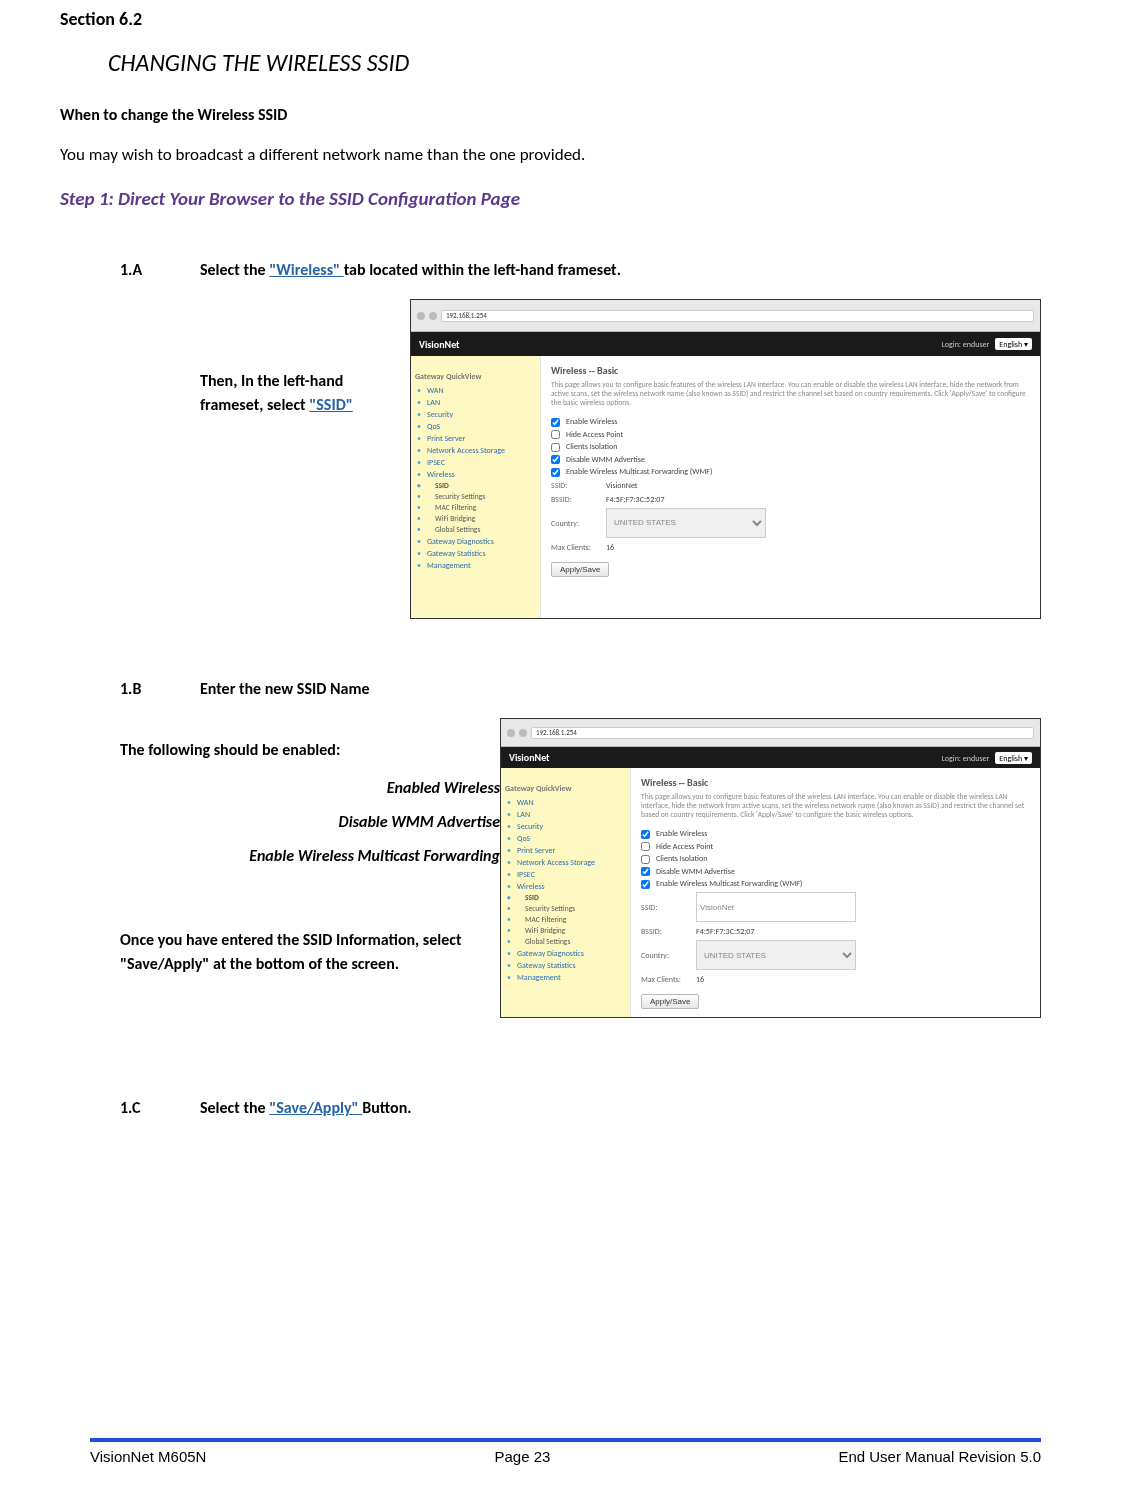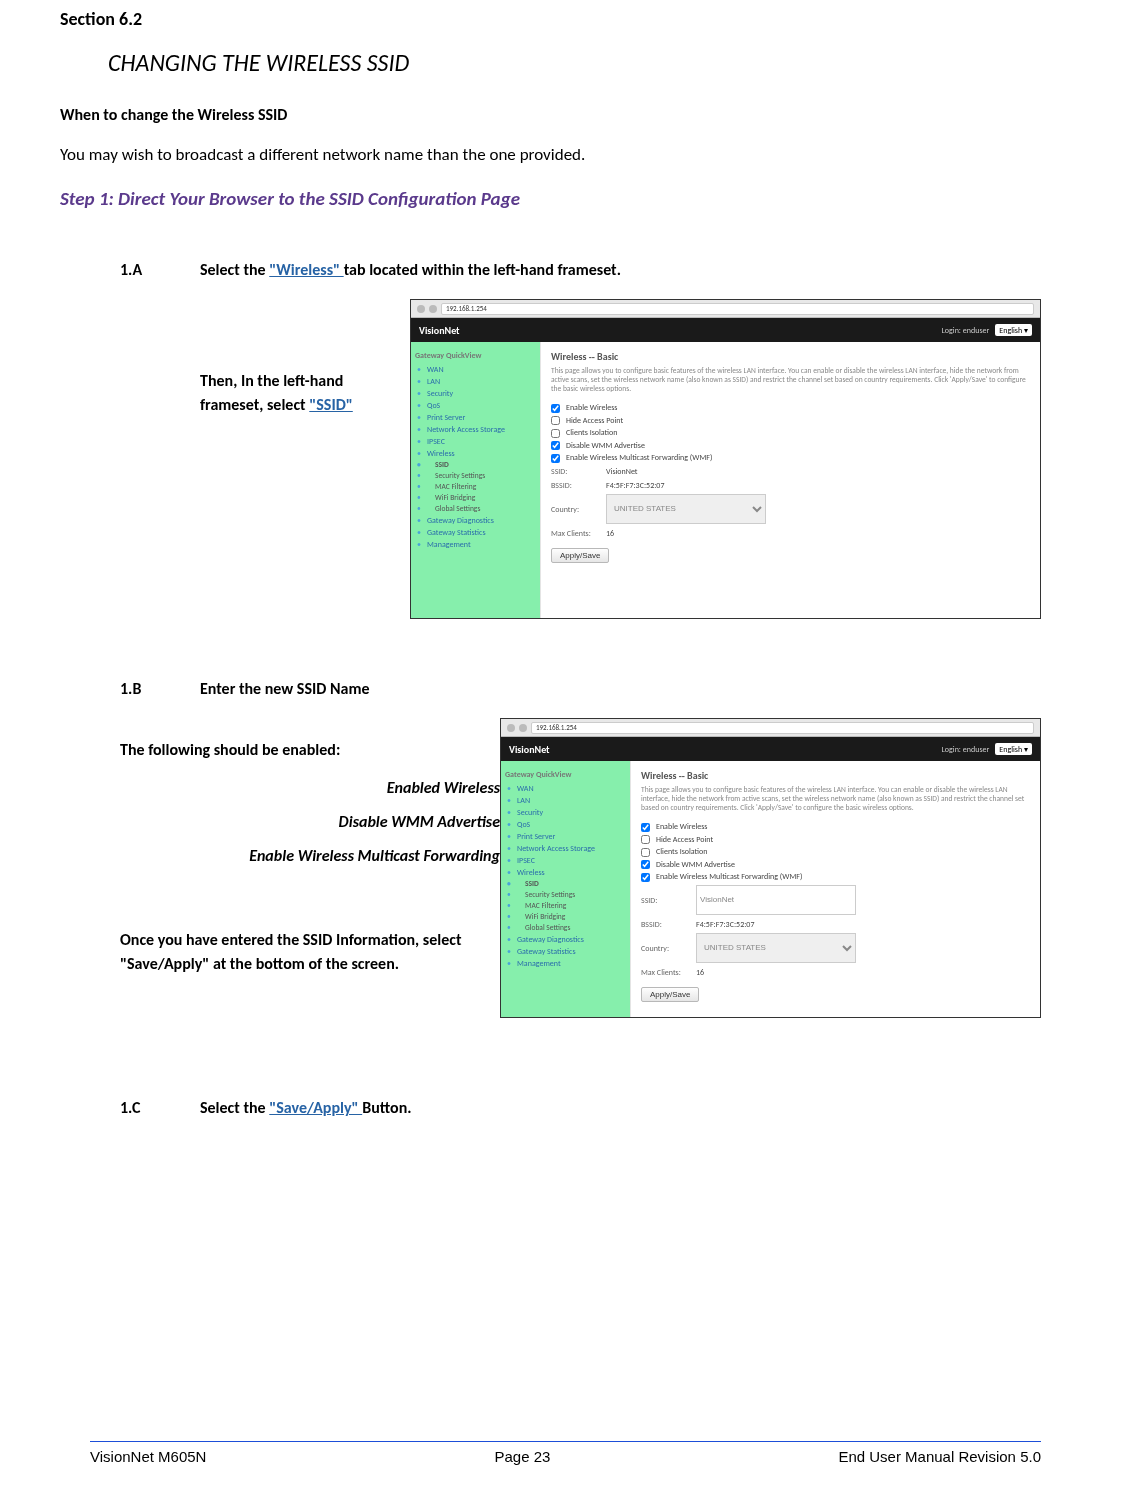--- a/index.html
+++ b/index.html
@@ -18,29 +18,29 @@
     .body-text { font-size: 17px; margin-bottom: 22px; }
     .step-heading { font-weight: bold; font-style: italic; font-size: 19px; color: #5b3a8c; margin-bottom: 50px; margin-top: 20px; }
     .row-1a { display: flex; margin-left: 60px; margin-bottom: 10px; align-items: baseline; }
     .step-id { font-weight: bold; font-size: 16px; width: 80px; flex-shrink: 0; }
     .step-desc { font-weight: bold; font-size: 16px; }
     .link { color: #2763a5; text-decoration: underline; font-weight: bold; }
     .content-1a { display: flex; margin-left: 60px; margin-bottom: 60px; margin-top: 20px; align-items: flex-start; }
     .left-col-1a { width: 290px; flex-shrink: 0; padding-top: 70px; padding-left: 80px; }
     .left-col-1a .para { font-weight: bold; font-size: 16px; line-height: 1.5; }
     .screenshot { flex: 1; border: 1px solid #333; height: 320px; background: #f7f7f7; display: flex; flex-direction: column; font-size: 8px; position: relative; overflow: hidden; }
-    .ss-top { height: 18px; background: #e8e8e8; border-bottom: 1px solid #bbb; display:flex; align-items:center; padding: 0 6px; gap:4px;}
+    .ss-top { height: 32px; background: #e8e8e8; border-bottom: 1px solid #bbb; display:flex; align-items:center; padding: 0 6px; gap:4px;}
     .ss-top .circ { width:8px; height:8px; border-radius:50%; background:#bbb; }
     .ss-top .addr { flex:1; background:#fff; height:12px; border:1px solid #ccc; border-radius:2px; padding:0 4px; font-size:7px; line-height:10px; color:#333;}
     .ss-brand { height: 24px; background: #1a1a1a; color:#fff; display:flex; align-items:center; padding:0 8px; justify-content:space-between;}
     .ss-brand .logo { font-weight:bold; font-size:10px; }
     .ss-brand .loginrow { font-size:8px; color:#ccc; display:flex; align-items:center; gap:6px;}
     .ss-brand .loginrow .lang { background:#fff; color:#000; padding:1px 4px; border-radius:2px;}
     .ss-body { flex:1; display:flex; background:#fff; }
-    .ss-nav { width:130px; background:#86efac; border-right:1px solid #e4e4e4; padding:6px 4px; font-size:8px; color:#2a6dab;}
+    .ss-nav { width:130px; background:#fef9c3; border-right:1px solid #e4e4e4; padding:13px 4px; font-size:8px; color:#2a6dab;}
     .ss-nav .nh { color:#777; font-size:8px; margin:2px 0 3px; font-weight:bold;}
     .ss-nav .ni { padding:1px 0 1px 12px; color:#2a6dab; position:relative;}
     .ss-nav .ni::before { content:"•"; position:absolute; left:2px; color:#4aa3d9;}
     .ss-nav .ni.sel { color:#d33; font-weight:bold;}
     .ss-nav .sub .ni { padding-left:20px; font-size:7.5px; color:#555;}
     .ss-main { flex:1; padding:8px 10px; color:#555; }
     .ss-main .mh { font-size:10px; color:#555; font-weight:bold; margin-bottom:3px;}
     .ss-main .md { font-size:7.5px; color:#888; line-height:1.2; margin-bottom:8px;}
     .ss-main .cbrow { font-size:8px; color:#444; padding:1px 0;}
     .ss-main .cbrow input { width:9px; height:9px; vertical-align:middle; margin-right:6px;}
@@ -50,21 +50,21 @@
     .ss-main .frow input.txt, .ss-main .frow select { font-size:8px; height:30px; border:1px solid #ccc; padding:0 3px; width:160px; color:#888;}
     .ss-main .btn { margin-top:8px; background:linear-gradient(#fefefe,#e6e6e6); border:1px solid #b8b8b8; border-radius:2px; font-size:8px; padding:2px 8px; color:#333;}
     .row-1b { display: flex; margin-left: 60px; margin-bottom: 20px; align-items: baseline; }
     .content-1b { display: flex; margin-left: 60px; margin-bottom: 80px; align-items: flex-start; }
     .left-col-1b { width: 380px; flex-shrink: 0; padding-top: 20px; font-weight: bold; font-size: 16px; line-height: 1.5;}
     .left-col-1b .p { margin-bottom: 14px; }
     .left-col-1b .it { font-style: italic; margin-bottom: 10px; text-align: right;}
     .left-col-1b .bottom { margin-top: 60px; }
     .screenshot2 { flex: 1; height: 300px; }
     .row-1c { display: flex; margin-left: 60px; margin-bottom: 10px; align-items: baseline; }
-    .footer { position:absolute; bottom: 28px; left: 90px; right: 90px; border-top: 1px solid #1d4ed8; padding-top: 6px; display:flex; justify-content: space-between; font-family: Arial, sans-serif; font-size: 15px; color:#000;}
+    .footer { position:absolute; bottom: 28px; left: 90px; right: 90px; border-top: 4px solid #1d4ed8; padding-top: 6px; display:flex; justify-content: space-between; font-family: Arial, sans-serif; font-size: 15px; color:#000;}
   </style>
 </head>
 <body>
 
 <div class="section-label">Section 6.2</div>
 <div class="section-heading">CHANGING THE WIRELESS SSID</div>
 <div class="subheading">When to change the Wireless SSID</div>
 <div class="body-text">You may wish to broadcast a different network name than the one provided.</div>
 <div class="step-heading">Step 1: Direct Your Browser to the SSID Configuration Page</div>
 

